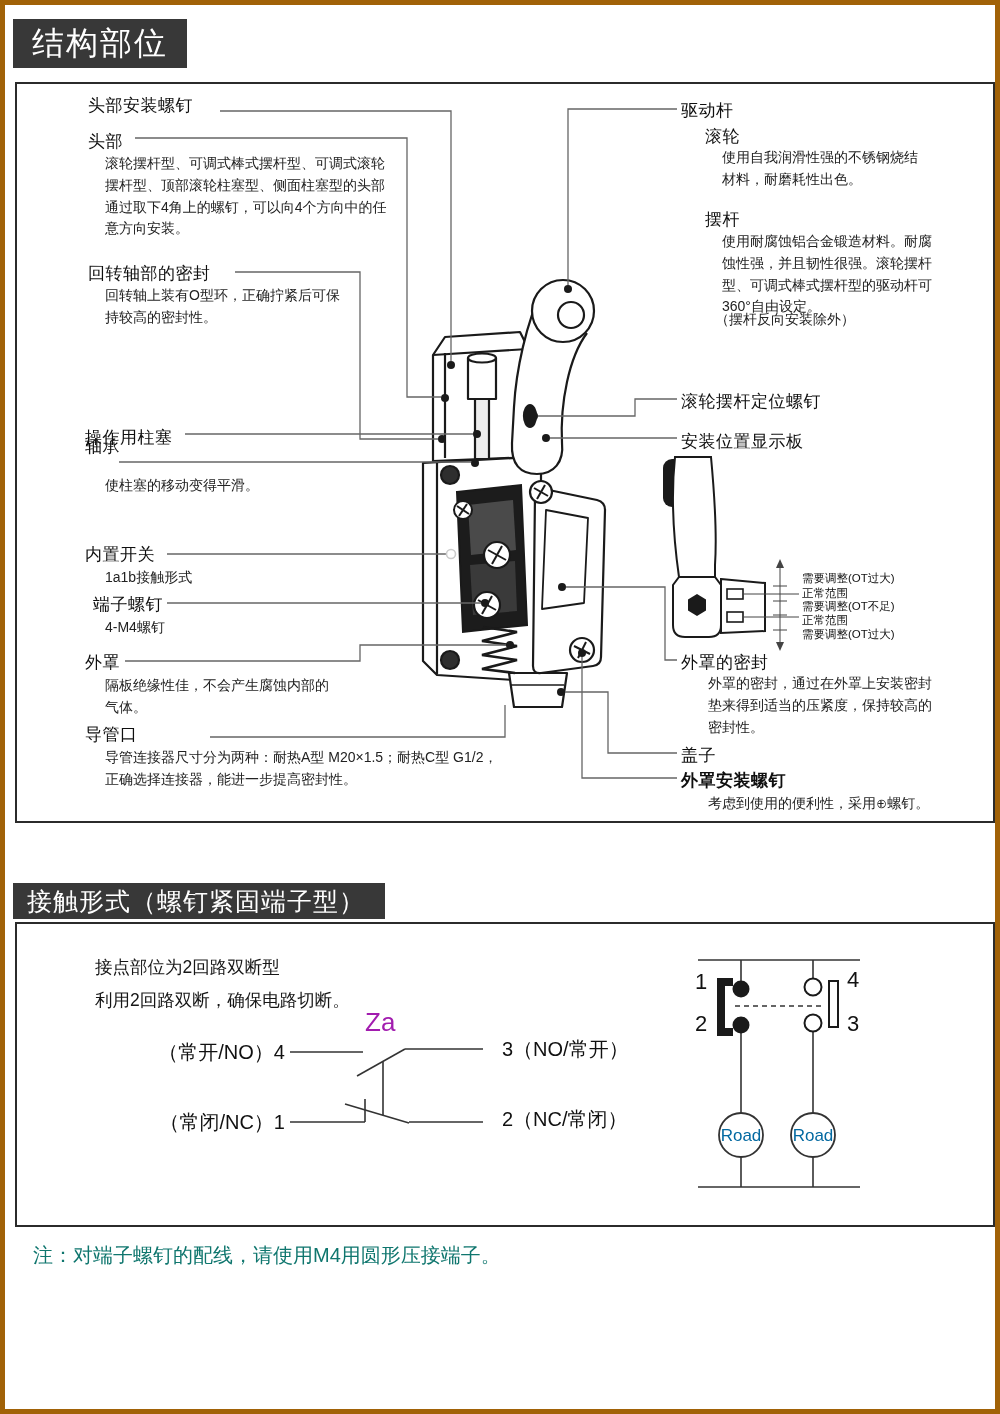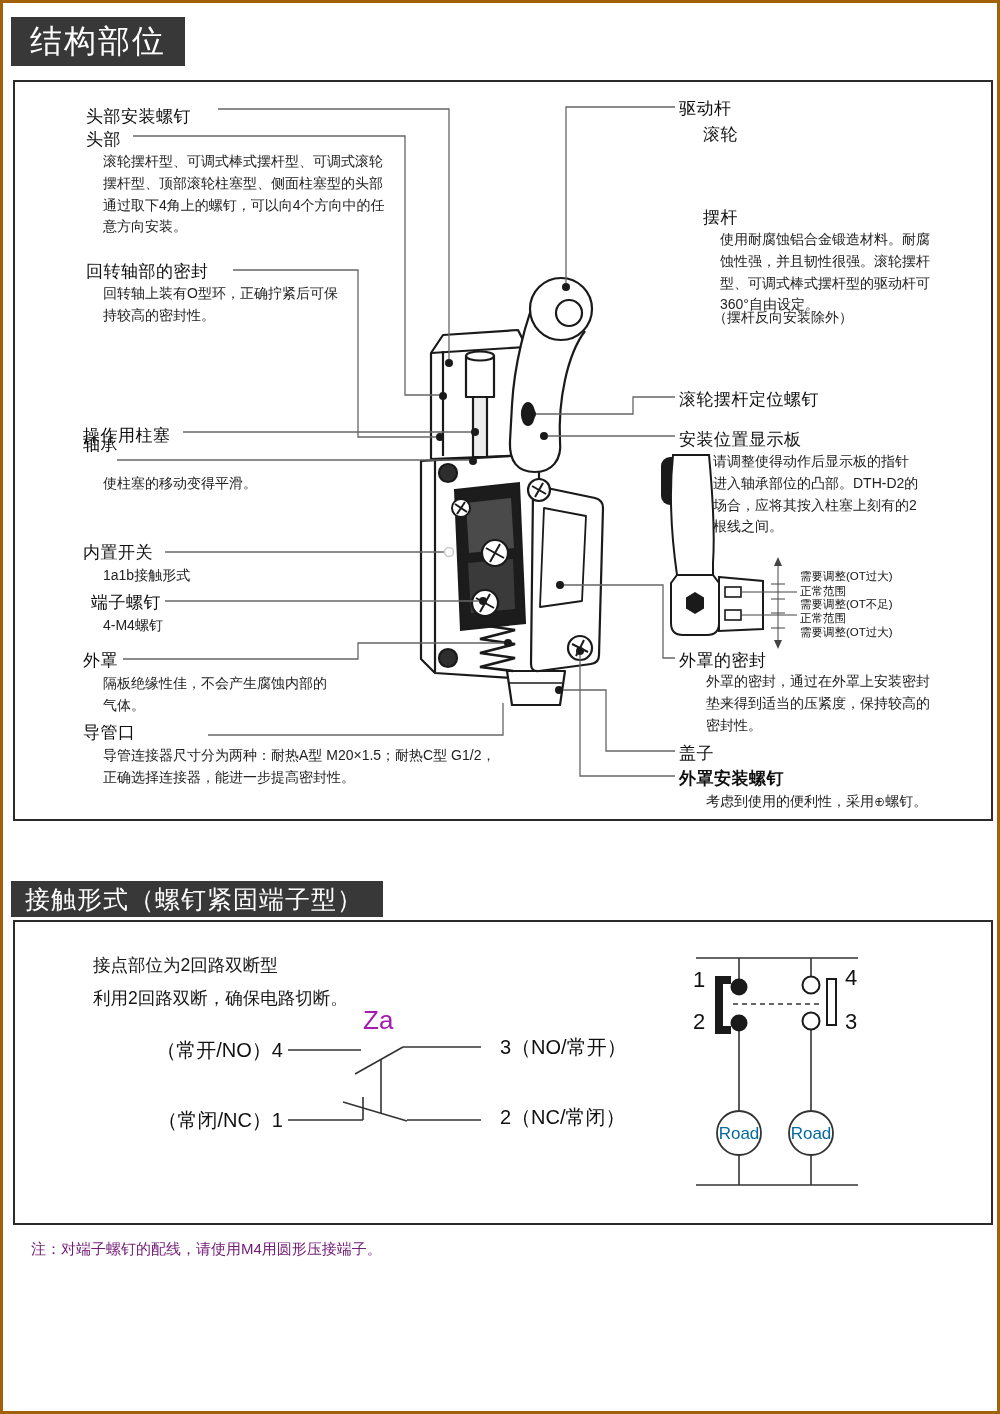--- a/index.html
+++ b/index.html
@@ -1,34 +1,34 @@
 <!DOCTYPE html>
 <html><head>
 <meta charset="utf-8">
 <style>
   html,body{margin:0;padding:0;background:#e8e8e8;}
   #page{position:relative;width:1000px;height:1414px;background:#ffffff;
-        border:3px solid #a16207;box-sizing:border-box;overflow:hidden;
+        border:5px solid #a16207;box-sizing:border-box;overflow:hidden;
         font-family:"Liberation Sans",sans-serif;color:#1a1a1a;}
   .titlebox{position:absolute;background:#383838;color:#ffffff;white-space:nowrap;}
   #title1{left:8px;top:14px;width:174px;height:49px;font-size:32px;line-height:49px;text-align:center;letter-spacing:2px;}
   #title2{left:8px;top:878px;width:372px;height:36px;font-size:25px;line-height:36px;padding-left:14px;box-sizing:border-box;letter-spacing:1px;}
   .panel{position:absolute;border:2px solid #2b2b2b;box-sizing:border-box;background:transparent;}
   #panel1{left:10px;top:77px;width:980px;height:741px;}
   #panel2{left:10px;top:917px;width:980px;height:305px;}
   svg{position:absolute;left:0;top:0;}
   .hd{position:absolute;font-size:17px;color:#0f0f0f;white-space:nowrap;letter-spacing:0.5px;z-index:3;}
   .bd{position:absolute;font-size:14px;color:#222222;line-height:1.56;z-index:3;}
   .tiny{position:absolute;font-size:11.5px;color:#111111;white-space:nowrap;z-index:3;}
   .cir{position:absolute;font-size:20px;color:#111111;white-space:nowrap;z-index:3;}
   .num{position:absolute;font-size:22px;color:#111111;white-space:nowrap;z-index:3;}
   .road{position:absolute;font-size:17px;color:#0369a1;text-align:center;width:44px;z-index:3;}
   #za{position:absolute;left:360px;top:1002px;font-size:26px;color:#a21caf;z-index:3;}
   #intro{position:absolute;left:90px;top:946px;font-size:17.5px;line-height:33px;color:#161616;z-index:3;}
-  #note{position:absolute;left:28px;top:1237px;font-size:15px;color:#701a75;z-index:3;}
+  #note{position:absolute;left:28px;top:1237px;font-size:20px;color:#0f766e;z-index:3;}
 </style>
 </head>
 <body>
 
 <div id="page">
 
   <div class="titlebox" id="title1">结构部位</div>
   <div class="titlebox" id="title2">接触形式（螺钉紧固端子型）</div>
 
   <div class="panel" id="panel1"></div>
@@ -179,45 +179,45 @@
       <circle cx="736" cy="984" r="8.5" fill="#1a1a1a"></circle>
       <circle cx="736" cy="1020" r="8.5" fill="#1a1a1a"></circle>
       <circle cx="808" cy="982" r="8.5" fill="#ffffff" stroke="#1a1a1a" stroke-width="2"></circle>
       <circle cx="808" cy="1018" r="8.5" fill="#ffffff" stroke="#1a1a1a" stroke-width="2"></circle>
       <rect x="824" y="976" width="9" height="46" fill="#ffffff" stroke="#1a1a1a" stroke-width="2"></rect>
       <circle cx="736" cy="1130" r="22" fill="#ffffff" stroke="#333333" stroke-width="1.8"></circle>
       <circle cx="808" cy="1130" r="22" fill="#ffffff" stroke="#333333" stroke-width="1.8"></circle>
     </g>
   </svg>
 
-  <div class="hd" style="left:83px;top:102px;text-align:center;">头部安装螺钉</div>
+  <div class="hd" style="left:83px;top:89px;text-align:center;">头部安装螺钉</div>
   <div class="hd" style="left:83px;top:125px;">头部</div>
   <div class="bd" style="left:100px;top:148px;width:292px;">滚轮摆杆型、可调式棒式摆杆型、可调式滚轮摆杆型、顶部滚轮柱塞型、侧面柱塞型的头部通过取下4角上的螺钉，可以向4个方向中的任意方向安装。</div>
   <div class="hd" style="left:83px;top:257px;">回转轴部的密封</div>
   <div class="bd" style="left:100px;top:280px;width:236px;">回转轴上装有O型环，正确拧紧后可保持较高的密封性。</div>
   <div class="hd" style="left:80px;top:421px;">操作用柱塞</div>
   <div class="hd" style="left:80px;top:430px;">轴承</div>
   <div class="bd" style="left:100px;top:470px;width:220px;">使柱塞的移动变得平滑。</div>
   <div class="hd" style="left:80px;top:538px;">内置开关</div>
   <div class="bd" style="left:100px;top:562px;">1a1b接触形式</div>
   <div class="hd" style="left:80px;top:588px;margin-left:8px;">端子螺钉</div>
   <div class="bd" style="left:100px;top:612px;">4-M4螺钉</div>
   <div class="hd" style="left:80px;top:646px;">外罩</div>
   <div class="bd" style="left:100px;top:670px;width:230px;">隔板绝缘性佳，不会产生腐蚀内部的气体。</div>
   <div class="hd" style="left:80px;top:718px;">导管口</div>
   <div class="bd" style="left:100px;top:742px;width:402px;">导管连接器尺寸分为两种：耐热A型 M20×1.5；耐热C型 G1/2，正确选择连接器，能进一步提高密封性。</div>
 
   <div class="hd" style="left:676px;top:94px;">驱动杆</div>
   <div class="hd" style="left:700px;top:120px;">滚轮</div>
+  <div class="bd" style="left:717px;top:142px;width:208px;">使用自我润滑性强的不锈钢烧结材料，耐磨耗性出色。</div>
   <div class="hd" style="left:700px;top:203px;">摆杆</div>
   <div class="bd" style="left:717px;top:226px;width:216px;">使用耐腐蚀铝合金锻造材料。耐腐蚀性强，并且韧性很强。滚轮摆杆型、可调式棒式摆杆型的驱动杆可360°自由设定。</div>
   <div class="bd" style="left:710px;top:304px;">（摆杆反向安装除外）</div>
   <div class="hd" style="left:676px;top:385px;">滚轮摆杆定位螺钉</div>
   <div class="hd" style="left:676px;top:425px;">安装位置显示板</div>
-  <div class="bd" style="left:710px;top:448px;width:208px;">请调整使得动作后显示板的指针进入轴承部位的凸部。DTH-D2的场合，应将其按入柱塞上刻有的2根线之间。</div>
   <div class="tiny" style="left:797px;top:566px;">需要调整(OT过大)</div>
   <div class="tiny" style="left:797px;top:581px;">正常范围</div>
   <div class="tiny" style="left:797px;top:594px;">需要调整(OT不足)</div>
   <div class="tiny" style="left:797px;top:608px;">正常范围</div>
   <div class="tiny" style="left:797px;top:622px;">需要调整(OT过大)</div>
   <div class="hd" style="left:676px;top:646px;">外罩的密封</div>
   <div class="bd" style="left:703px;top:668px;width:230px;">外罩的密封，通过在外罩上安装密封垫来得到适当的压紧度，保持较高的密封性。</div>
   <div class="hd" style="left:676px;top:739px;">盖子</div>
   <div class="hd" style="left:676px;top:764px;font-weight:bold;">外罩安装螺钉</div>
   <div class="bd" style="left:703px;top:788px;width:260px;">考虑到使用的便利性，采用⊕螺钉。</div>

